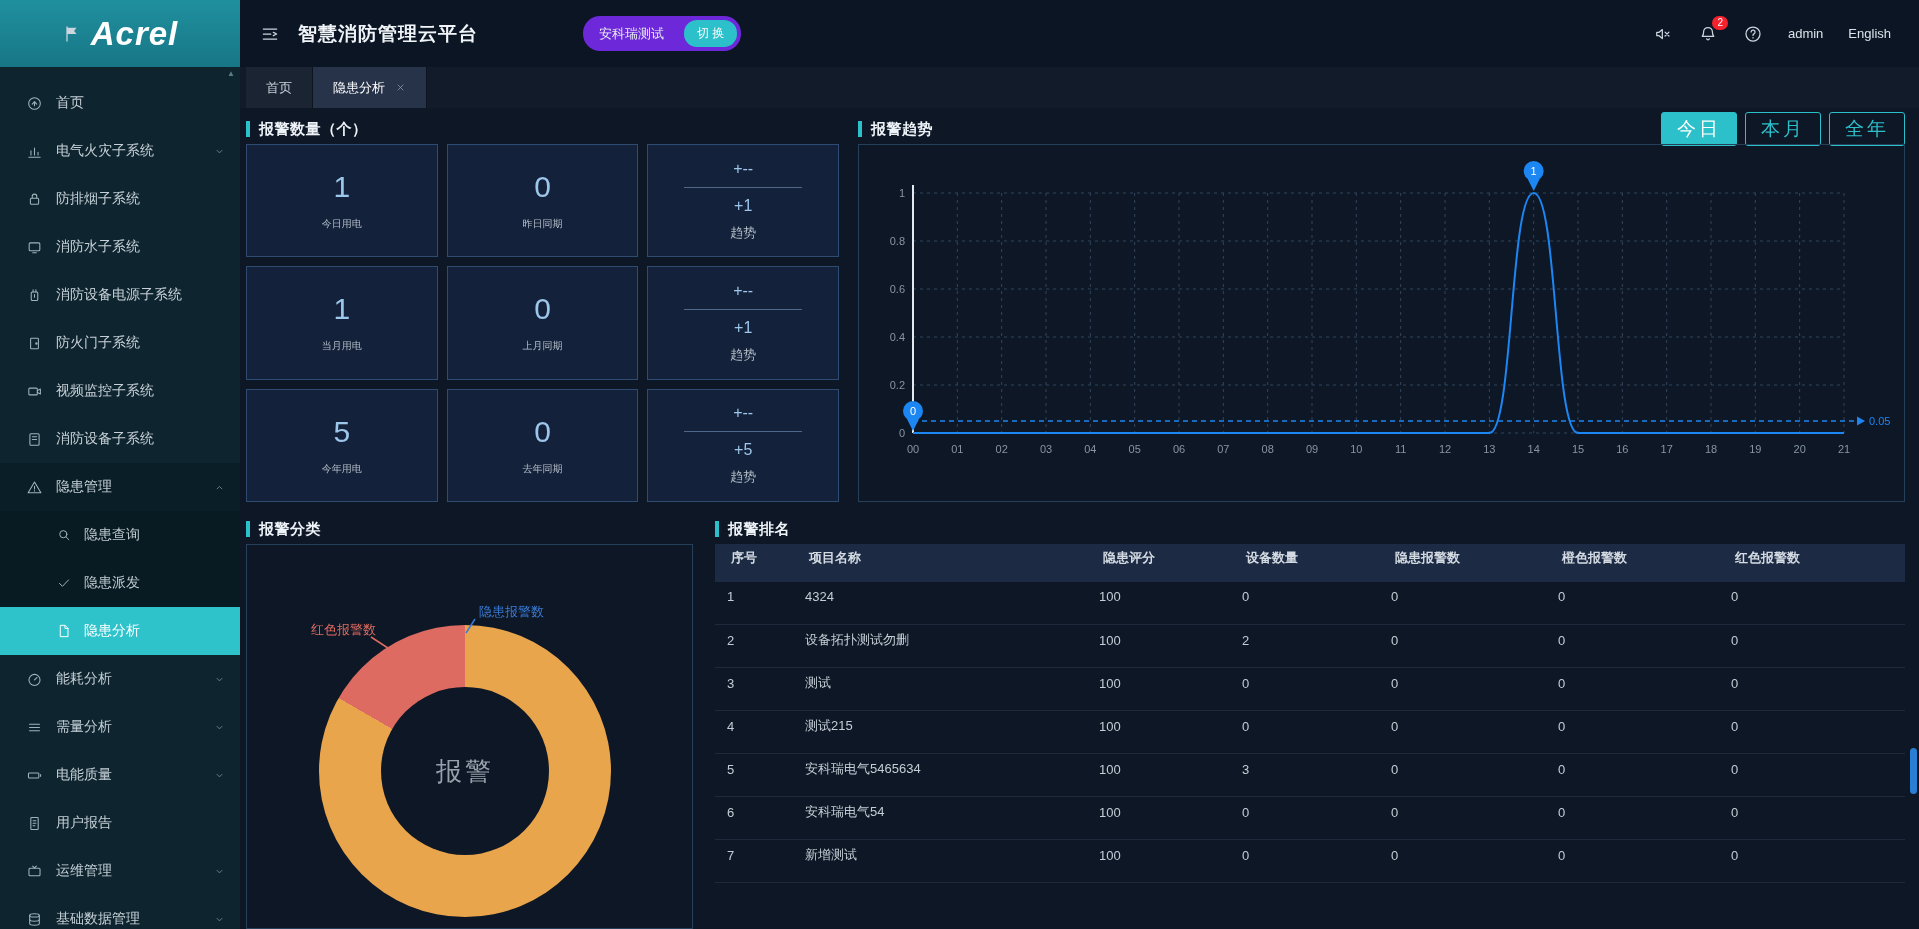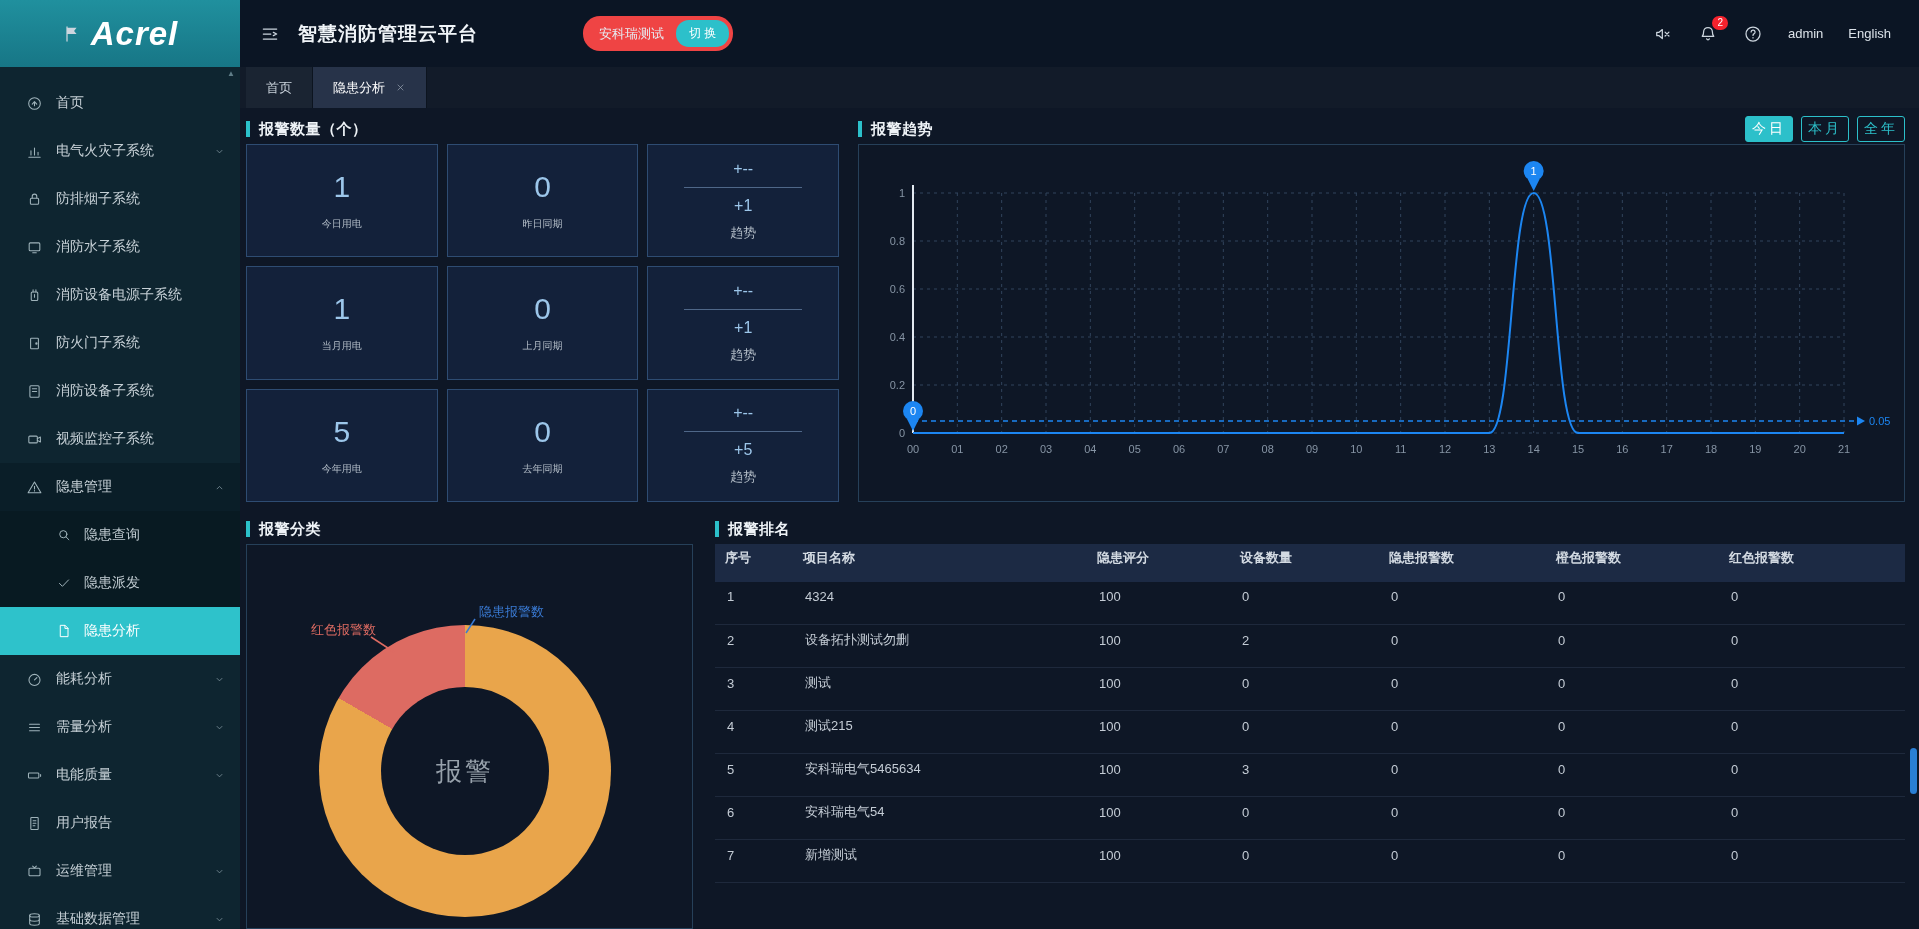--- a/index.html
+++ b/index.html
@@ -7,21 +7,21 @@
 .app{position:relative;display:flex;flex-direction:column;width:1919px;height:929px;}
 
 .topbar{height:67px;flex:0 0 67px;display:flex;align-items:center;background:#0b1524;}
 .logo{width:240px;flex:0 0 240px;height:100%;background:linear-gradient(180deg,#20909e,#177686);display:flex;align-items:center;justify-content:center;gap:9px;color:#fff;}
 .logo-flag svg{width:24px;height:24px;}
 .logo-text{font-size:33px;font-weight:bold;font-style:italic;letter-spacing:1px;}
 .icon-btn{color:#ccd5de;display:inline-flex;cursor:pointer;}
 .icon-btn svg{width:20px;height:20px;}
 .menu-icon{margin-left:20px;}
 .app-title{margin-left:18px;font-size:19px;font-weight:600;color:#f1f5f9;letter-spacing:1px;}
-.project-pill{margin-left:105px;display:flex;align-items:center;background:#ef4444;border-radius:17px;padding:4px 4px 4px 16px;gap:12px;}
+.project-pill{margin-left:105px;display:flex;align-items:center;background:#6d28d9;border-radius:17px;padding:4px 4px 4px 16px;gap:20px;}
 .project-name{font-size:13px;color:#e6ebf1;}
 .switch-btn{background:#2cc0ca;border:none;color:#fff;font-size:12px;border-radius:13px;padding:5px 13px;cursor:pointer;}
 .topbar-right{margin-left:auto;display:flex;align-items:center;gap:25px;padding-right:28px;}
 .bell-wrap{position:relative;display:inline-flex;}
 .badge{position:absolute;top:-8px;right:-10px;background:#f5222d;color:#fff;font-size:10px;line-height:1;border-radius:8px;padding:2px 5px;}
 .user-name,.lang{font-size:13px;color:#dbe2e9;cursor:pointer;}
 
 .bodyrow{flex:1;display:flex;min-height:0;}
 
 .sidebar{width:240px;flex:0 0 240px;background:#0e2530;overflow:hidden;position:relative;padding-top:12px;}
@@ -50,42 +50,42 @@
 .sec-title-text{font-size:15px;font-weight:600;color:#eef3f7;letter-spacing:.5px;}
 .top-grid{display:grid;grid-template-columns:593px 1fr;column-gap:19px;}
 .cards-grid{height:358px;display:grid;grid-template-columns:repeat(3,1fr);grid-template-rows:repeat(3,1fr);gap:9px;}
 .card{border:1px solid #2e4c72;background:#13213a;display:flex;flex-direction:column;align-items:center;justify-content:center;}
 .card-value{font-size:30px;color:#9cc6ea;}
 .card-label{font-size:10px;color:#b4bec8;margin-top:13px;}
 .t-top,.t-bottom{font-size:16px;color:#9cc6ea;}
 .t-hr{width:118px;height:1px;background:#4f6788;margin:9px 0;}
 .t-label{font-size:13px;color:#b4bec8;margin-top:9px;}
 .range-group{margin-left:auto;display:flex;gap:8px;}
-.range-btn{padding:3px 6px;font-size:14px;border-radius:3px;border:1px solid #2cc0ca;color:#2cc0ca;background:transparent;cursor:pointer;letter-spacing:3px;}
+.range-btn{padding:3px 15px;font-size:19px;border-radius:3px;border:1px solid #2cc0ca;color:#2cc0ca;background:transparent;cursor:pointer;letter-spacing:3px;}
 .range-btn.active{background:#2cc0ca;color:#fff;}
 .chart-panel{border:1px solid #264059;height:358px;position:relative;}
 .chart-panel svg{position:absolute;inset:0;width:100%;height:100%;}
 .gl{stroke:#31445c;stroke-width:1;stroke-dasharray:3 4;}
 .tk{fill:#8694a4;font-size:11px;}
 .ax{stroke:#e2e9f0;stroke-width:2;}
 .sl{fill:none;stroke-width:2;}
 .bl{fill:#fff;font-size:11px;}
 .el{font-size:11px;}
 .bottom-grid{flex:1;display:grid;grid-template-columns:447px 1fr;column-gap:22px;margin-top:12px;overflow:hidden;min-height:0;}
 .bottom-col{display:flex;flex-direction:column;min-height:0;}
 .pie-panel{border:1px solid #264059;flex:1;position:relative;overflow:hidden;}
 .donut{position:absolute;left:72px;top:80px;width:292px;height:292px;border-radius:50%;}
 .donut-hole{position:absolute;left:50%;top:50%;transform:translate(-50%,-50%);width:168px;height:168px;border-radius:50%;background:#0e1726;display:flex;align-items:center;justify-content:center;}
 .donut-center{font-size:26px;color:#97a1ab;letter-spacing:3px;}
 .callout-leaders{position:absolute;left:0;top:0;pointer-events:none;}
 .callout{position:absolute;font-size:13px;white-space:nowrap;}
 .rank-panel{flex:1;display:flex;flex-direction:column;overflow:hidden;min-height:0;}
 .thead,.tr{display:grid;grid-template-columns:78px 294px 143px 149px 167px 173px 1fr;}
 .thead{background:#1c2a44;height:38px;align-items:center;flex:0 0 38px;}
-.th{font-size:13px;color:#d3dae2;padding-left:10px;font-weight:600;}
+.th{font-size:13px;color:#d3dae2;padding-left:16px;font-weight:600;}
 .tr{height:43px;align-items:center;border-bottom:1px solid rgba(125,155,195,.14);}
 .td{font-size:13px;color:#c4ccd5;padding-left:12px;}
 .page-scrollbar{position:absolute;right:2px;top:748px;width:7px;height:46px;background:#2a7fd4;border-radius:4px;cursor:pointer;}
 </style>
 </head>
 <body>
 
 <div class="app">
   <header class="topbar">
     <div class="logo">
@@ -194,34 +194,34 @@
               <svg viewBox="0 0 24 24" fill="none" stroke="currentColor" stroke-width="1.5" stroke-linecap="round" stroke-linejoin="round">
                 <rect x="6.5" y="4.5" width="11" height="15" rx="1"></rect>
                 <circle cx="14.7" cy="12" r="0.9"></circle>
               </svg>
             </span>
             <span class="s-label">防火门子系统</span>
           </div>
           <div class="side-item">
             <span class="s-icon">
               <svg viewBox="0 0 24 24" fill="none" stroke="currentColor" stroke-width="1.5" stroke-linecap="round" stroke-linejoin="round">
+                <rect x="4" y="7.2" width="12" height="9.6" rx="1.4"></rect>
+                <path d="M16 10.8l4.3-2.2v6.8L16 13.2"></path>
+              </svg>
+            </span>
+            <span class="s-label">视频监控子系统</span>
+          </div>
+          <div class="side-item">
+            <span class="s-icon">
+              <svg viewBox="0 0 24 24" fill="none" stroke="currentColor" stroke-width="1.5" stroke-linecap="round" stroke-linejoin="round">
                 <rect x="5.5" y="4" width="13" height="16" rx="1.4"></rect>
                 <path d="M9 8.2h6M9 12h6"></path>
               </svg>
             </span>
             <span class="s-label">消防设备子系统</span>
-          </div>
-          <div class="side-item">
-            <span class="s-icon">
-              <svg viewBox="0 0 24 24" fill="none" stroke="currentColor" stroke-width="1.5" stroke-linecap="round" stroke-linejoin="round">
-                <rect x="4" y="7.2" width="12" height="9.6" rx="1.4"></rect>
-                <path d="M16 10.8l4.3-2.2v6.8L16 13.2"></path>
-              </svg>
-            </span>
-            <span class="s-label">视频监控子系统</span>
           </div>
           <div class="side-item group-head">
             <span class="s-icon">
               <svg viewBox="0 0 24 24" fill="none" stroke="currentColor" stroke-width="1.5" stroke-linecap="round" stroke-linejoin="round">
                 <path d="M12 4.2L21 19.3H3z"></path>
                 <path d="M12 10.2v3.8M12 16.4v.6"></path>
               </svg>
             </span>
             <span class="s-label">隐患管理</span>
             <span class="s-chev">

